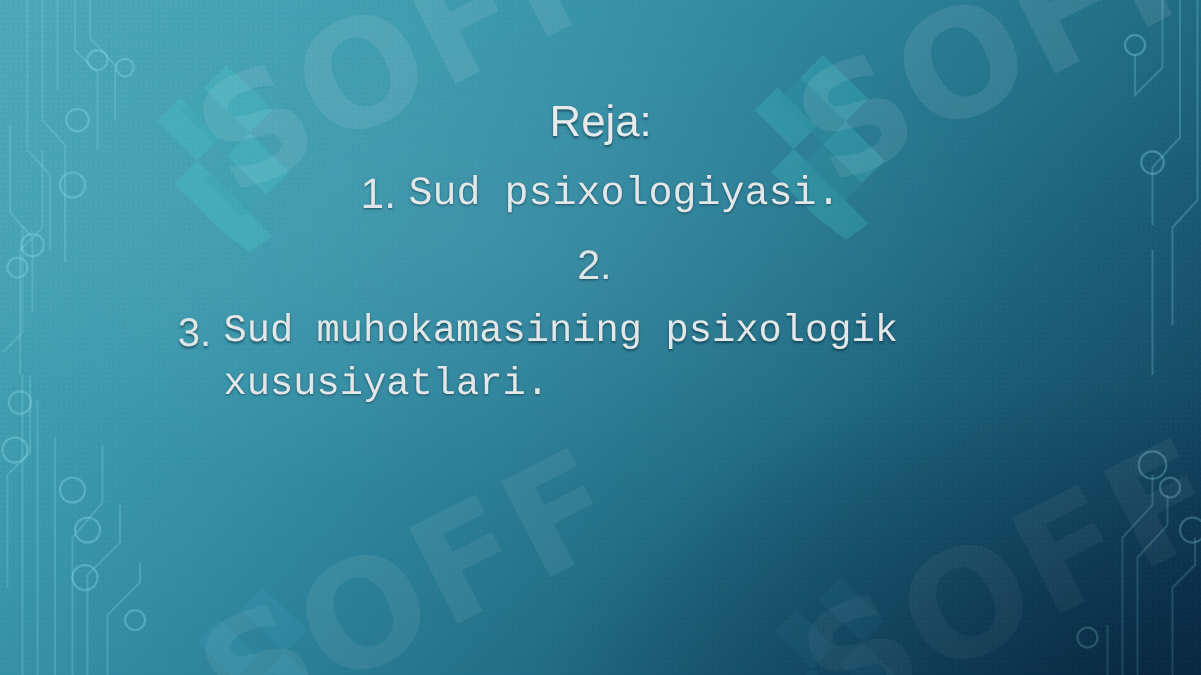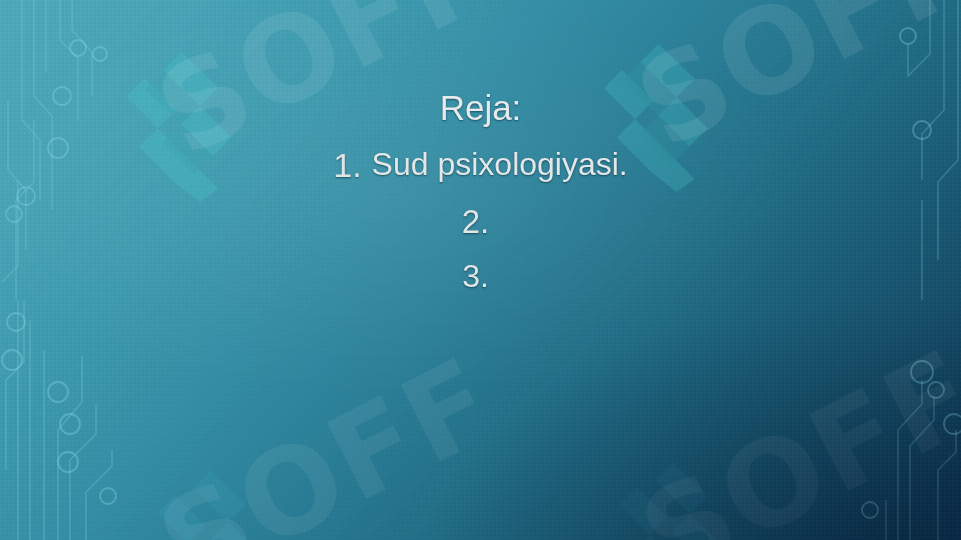--- a/index.html
+++ b/index.html
@@ -101,21 +101,21 @@
     padding: 74px 60px 0 60px;
     box-sizing: border-box;
     z-index: 5;
   }
   .slide-title {
     color: #e7eaea;
     font-size: 35px;
     line-height: 1.05;
     text-align: center;
     text-shadow: 0 1px 2px rgba(0,30,48,0.55);
-    margin: 16px 0 16px 0;
+    margin: 6px 0 16px 0;
     font-weight: 400;
   }
   .agenda-list {
     list-style: none;
     margin: 0;
     padding: 0;
     width: 100%;
     max-width: 790px;
   }
   .agenda-item {
@@ -132,20 +132,21 @@
     font-size: 34px;
     line-height: 1.32;
     margin-right: 10px;
     color: #dfe4e4;
     white-space: nowrap;
   }
   .agenda-text {
     font-size: 32px;
     line-height: 1.36;
     text-align: left;
+    font-family: Liberation Mono, monospace;
   }
 
   
   .item-1 .agenda-num  { font-size: 34px; }
   .item-1 .agenda-text { font-size: 32px; }
   .item-1 { margin-bottom: 12px; }
 
   .item-2 .agenda-num  { font-size: 33px; }
   .item-2 .agenda-text { font-size: 32px; max-width: 700px; }
   .item-2 { margin-bottom: 12px; }
@@ -283,18 +284,19 @@
         <span class="agenda-num">1.</span>
         <span class="agenda-text">Sud psixologiyasi.</span>
       </li>
 
       <li class="agenda-item item-2">
         <span class="agenda-num">2.</span>
       </li>
 
       <li class="agenda-item item-3">
         <span class="agenda-num">3.</span>
+        <span class="agenda-text">Sud muhokamasining psixologik xususiyatlari.</span>
       </li>
 
     </ul>
   </div>
 
 </div>
 
 </body></html>

